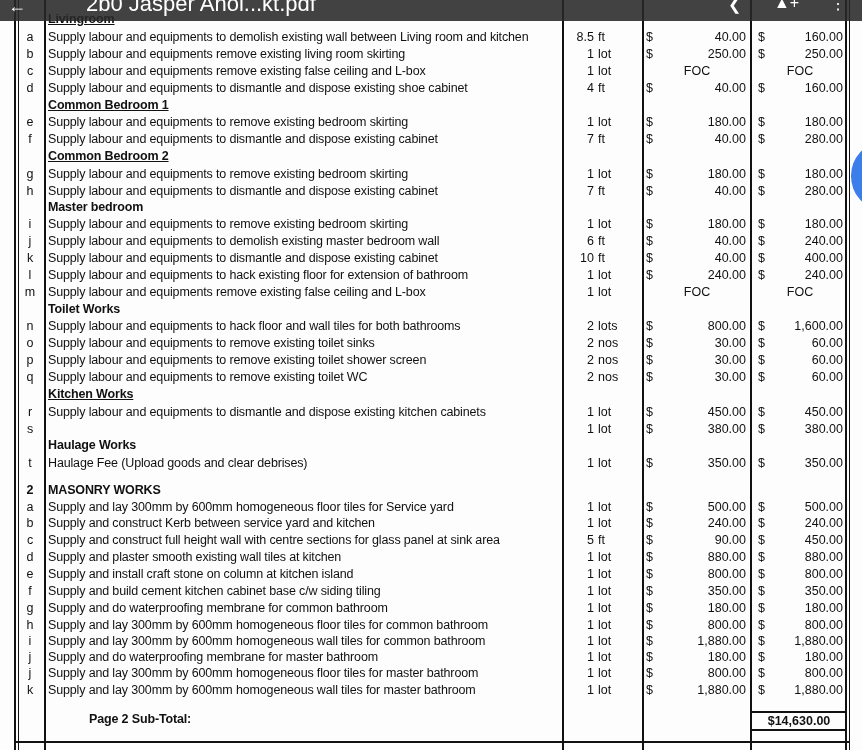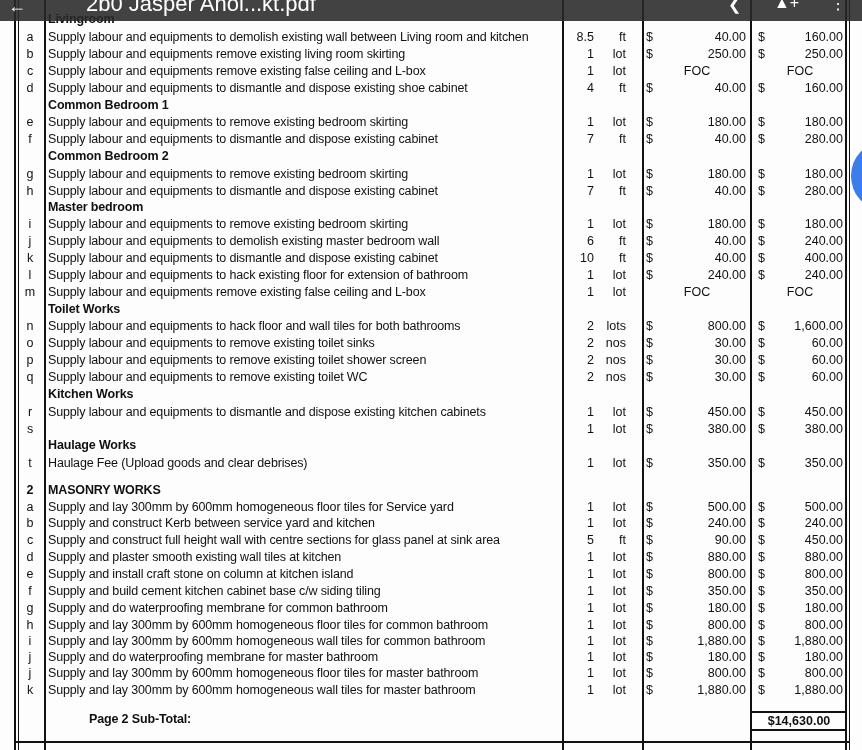--- a/index.html
+++ b/index.html
@@ -6,29 +6,29 @@
   body { width:862px; height:750px; overflow:hidden; background:#ffffff; position:relative;
          font-family:"Liberation Sans", sans-serif; color:#111; }
   .page { position:absolute; left:0; top:0; width:862px; height:750px; background:#fdfdfd; }
   .vline { position:absolute; top:0; bottom:0; background:#111; }
   .hline { position:absolute; height:2px; background:#111; }
   .rows { position:absolute; left:0; top:0; width:862px; }
   .row { position:absolute; left:0; width:862px; height:17px; font-size:12.5px; line-height:17px; }
   .row .idx { position:absolute; left:18px; width:24px; text-align:center; }
   .row .desc { position:absolute; left:48px; width:510px; white-space:nowrap; letter-spacing:-0.15px; }
   .row .qty { position:absolute; left:566px; width:60px; text-align:right; white-space:nowrap; }
-  .row .qty .u { display:inline-block; width:28px; text-align:right; padding-left:4px; }
+  .row .qty .u { display:inline-block; width:28px; text-align:left; padding-left:4px; }
   .row .d1 { position:absolute; left:646px; }
   .row .rate { position:absolute; left:660px; width:86px; text-align:right; }
   .row .d2 { position:absolute; left:758px; }
   .row .amt { position:absolute; left:770px; width:73px; text-align:right; }
   .row .foc1 { position:absolute; left:652px; width:90px; text-align:center; }
   .row .foc2 { position:absolute; left:756px; width:88px; text-align:center; }
   .hdr .desc { font-weight:bold; }
-  .hdr.ul .desc span { }
+  .hdr.ul .desc span { text-decoration:underline; }
   .section .idx, .section .desc { font-weight:bold; }
   .subtotal .desc { font-weight:bold;margin-left:41px; }
   .subtotal-box { position:absolute; left:752px; top:711px; width:94px; height:16px; border-top:2px solid #111; border-bottom:2px solid #111;
                   font-weight:bold; font-size:12.5px; text-align:center; line-height:16px; }
   
   .appbar { position:absolute; left:0; top:0; width:862px; height:21px; background:rgba(40,40,40,0.88); color:#fff; }
   .appbar .back { position:absolute; left:8px; top:-4px; font-size:18px; color:#fff; }
   .appbar .title { position:absolute; left:86px; top:-9px; font-size:22px; color:#fff; white-space:nowrap; }
   .appbar .share { position:absolute; left:728px; top:-5px; font-size:16px; color:#fff; }
   .appbar .drive { position:absolute; left:774px; top:-6px; font-size:16px; color:#fff; }

